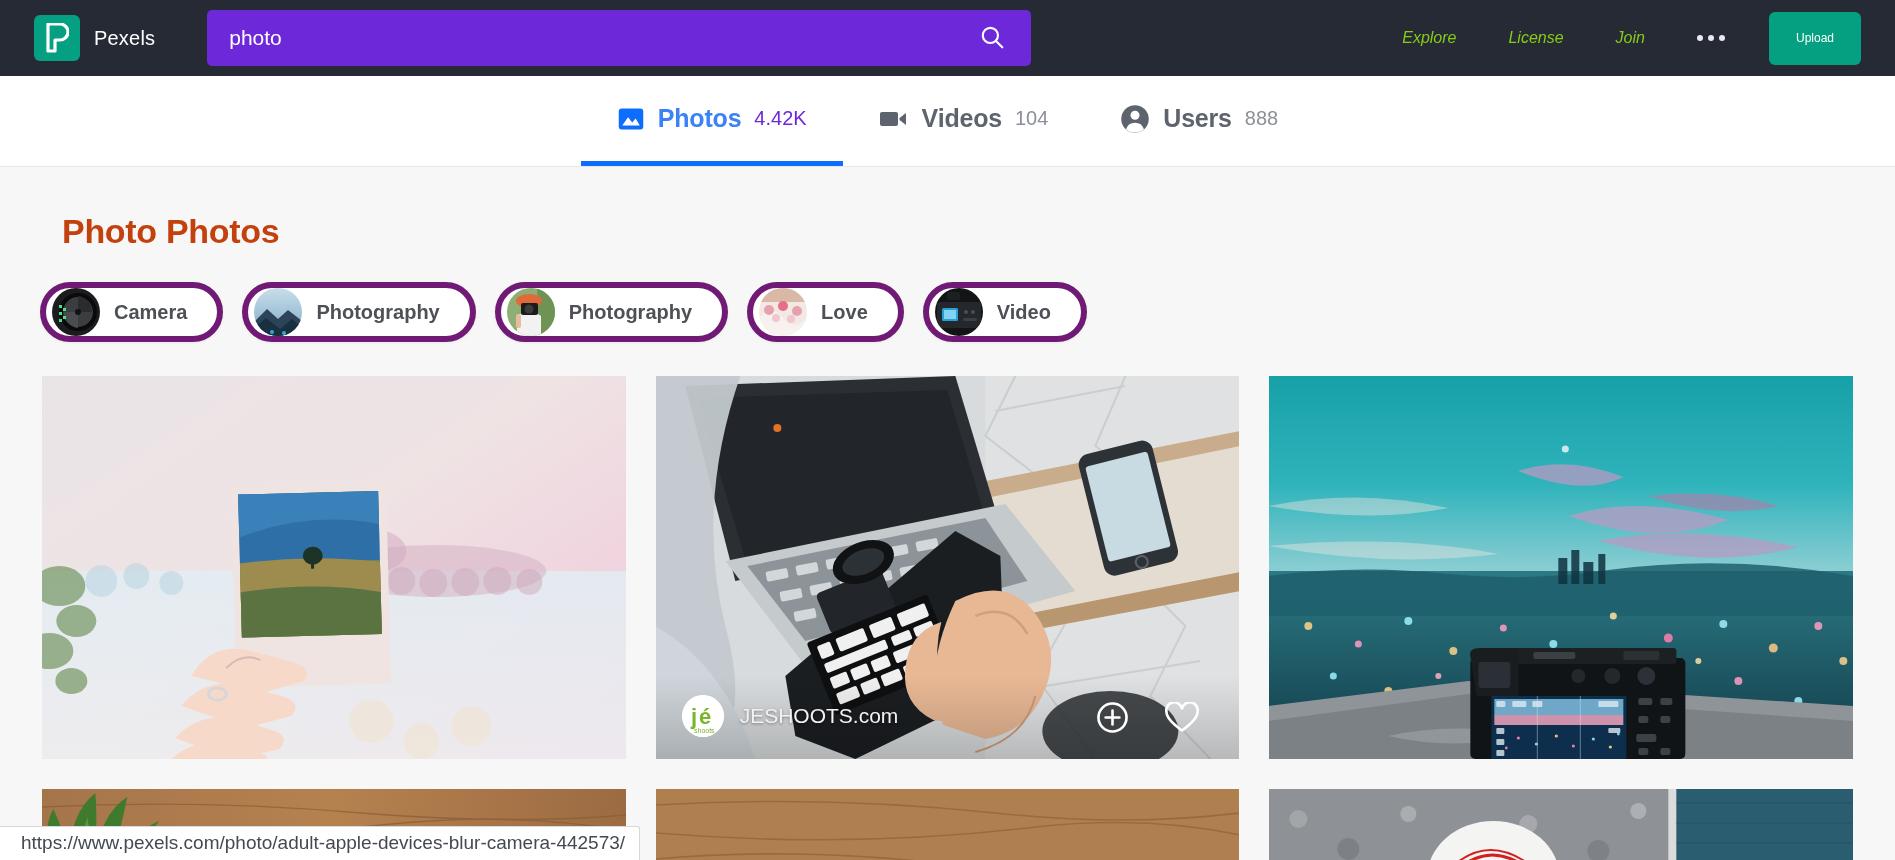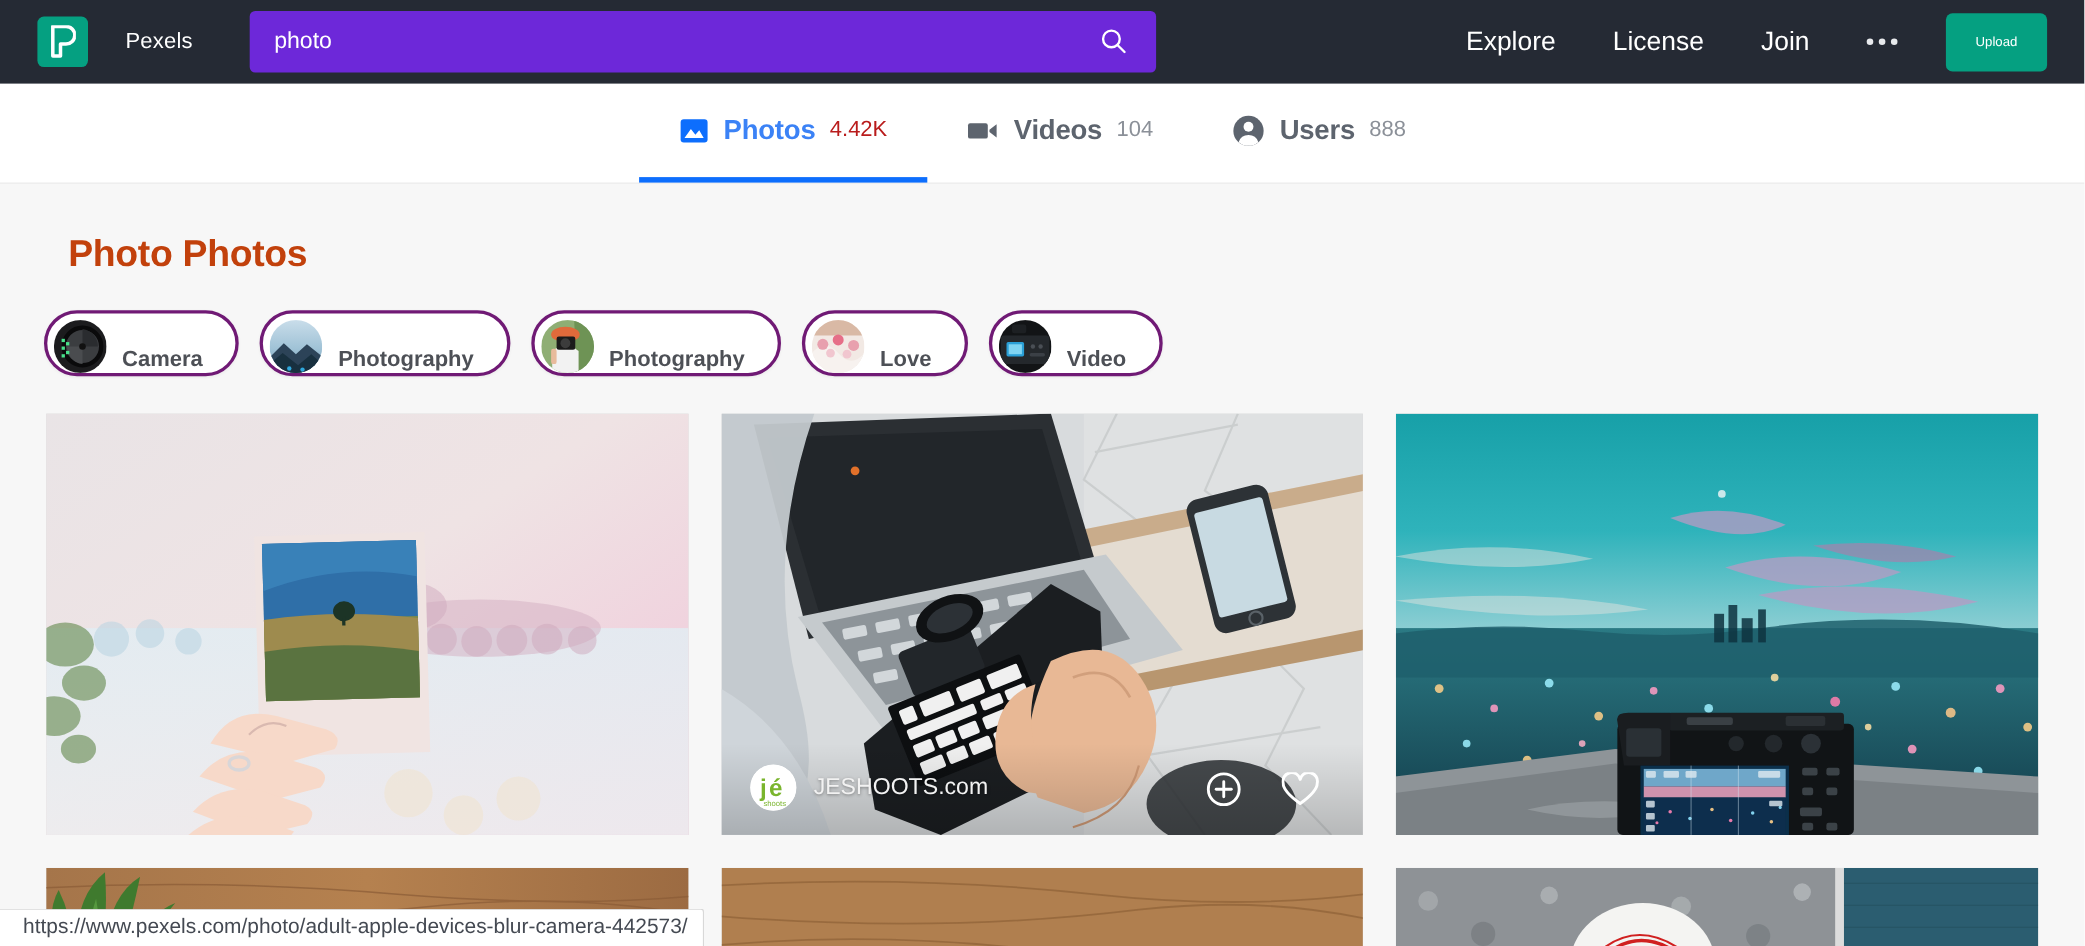--- a/index.html
+++ b/index.html
@@ -31,21 +31,20 @@
     background: #05a081;
     border-radius: 6px;
     display: flex; align-items: center; justify-content: center;
   }
   .logo-box svg { display: block; }
   .brand-name {
     color: #ffffff;
     font-size: 20px;
     font-weight: 400;
     letter-spacing: .2px;
-    margin-left: 20px;
   }
   .searchbar {
     margin-left: 52px;
     width: 824px;
     height: 56px;
     background: #6d28d9;
     border-radius: 5px;
     display: flex;
     align-items: center;
     padding: 0 22px;
@@ -66,26 +65,27 @@
     display: flex; align-items: center; justify-content: center;
     width: 34px; height: 34px;
   }
   .nav-right {
     margin-left: auto;
     display: flex;
     align-items: center;
     gap: 0px;
   }
   .nav-link {
-    color: #ffffff;
-    font-size: 24px;
+    color: #84cc16;
+    font-size: 16px;
     text-decoration: none;
     padding: 0 26px;
     white-space: nowrap;
     cursor: pointer;
+    font-style: italic;
   }
   .dots-btn {
     background: transparent; border: none; cursor: pointer;
     padding: 0 26px;
     display: flex; align-items: center; gap: 5px;
   }
   .dots-btn i { width: 6px; height: 6px; border-radius: 50%; background: #e8eaed; display:block; }
   .upload-btn {
     margin-left: 18px;
     background: #05a081;
@@ -126,21 +126,21 @@
     font-size: 25px;
     font-weight: bold;
     color: #5d646e;
     letter-spacing: -.2px;
   }
   .tab.active .tab-label { color: #3b82f6; font-weight: bold; }
   .tab-count {
     font-size: 20px;
     color: #8b9098;
   }
-  .tab.active .tab-count { color: #b91c1c; }
+  .tab.active .tab-count { color: #6d28d9; }
   .tab-icon { display: flex; align-items: center; }
 
   
   .main {
     background: #f7f7f7;
     height: calc(860px - 76px - 91px);
     overflow: hidden;
     position: relative;
   }
   .page-title {
@@ -152,24 +152,24 @@
   }
 
   
   .pills {
     display: flex;
     gap: 19px;
     padding: 31px 0 0 40px;
   }
   .pill {
     display: flex;
-    align-items: flex-end;
+    align-items: center;
     gap: 14px;
     background: #ffffff;
-    border: 3px solid #701a75;
+    border: 6px solid #701a75;
     border-radius: 46px;
     height: 60px;
     padding: 0 30px 0 6px;
     cursor: pointer;
     box-shadow: 0 1px 3px rgba(0,0,0,.06);
   }
   .pill-thumb {
     width: 48px; height: 48px;
     border-radius: 50%;
     overflow: hidden;

